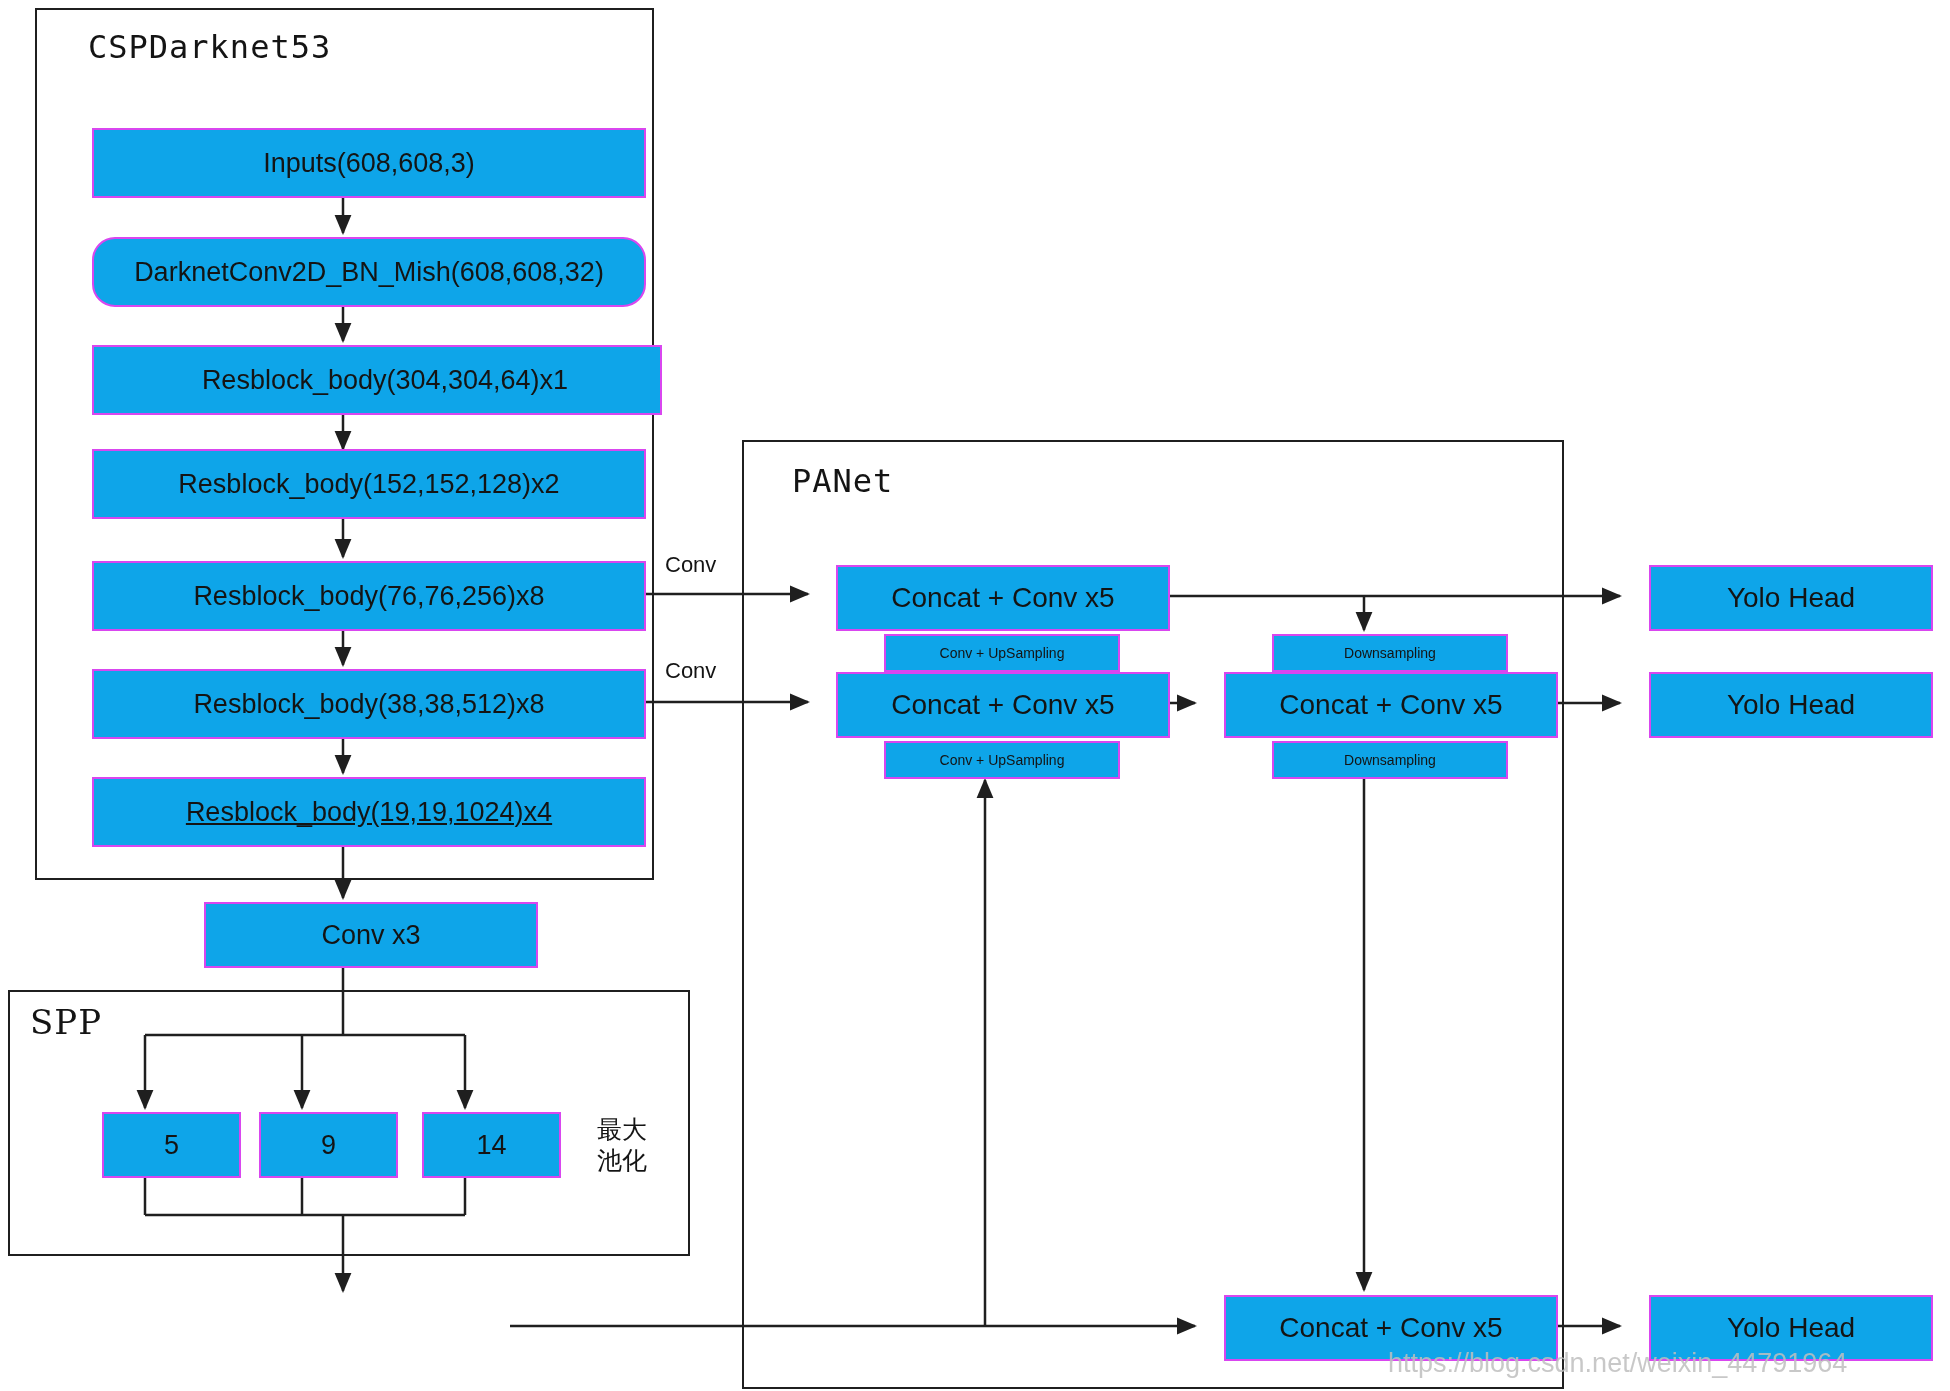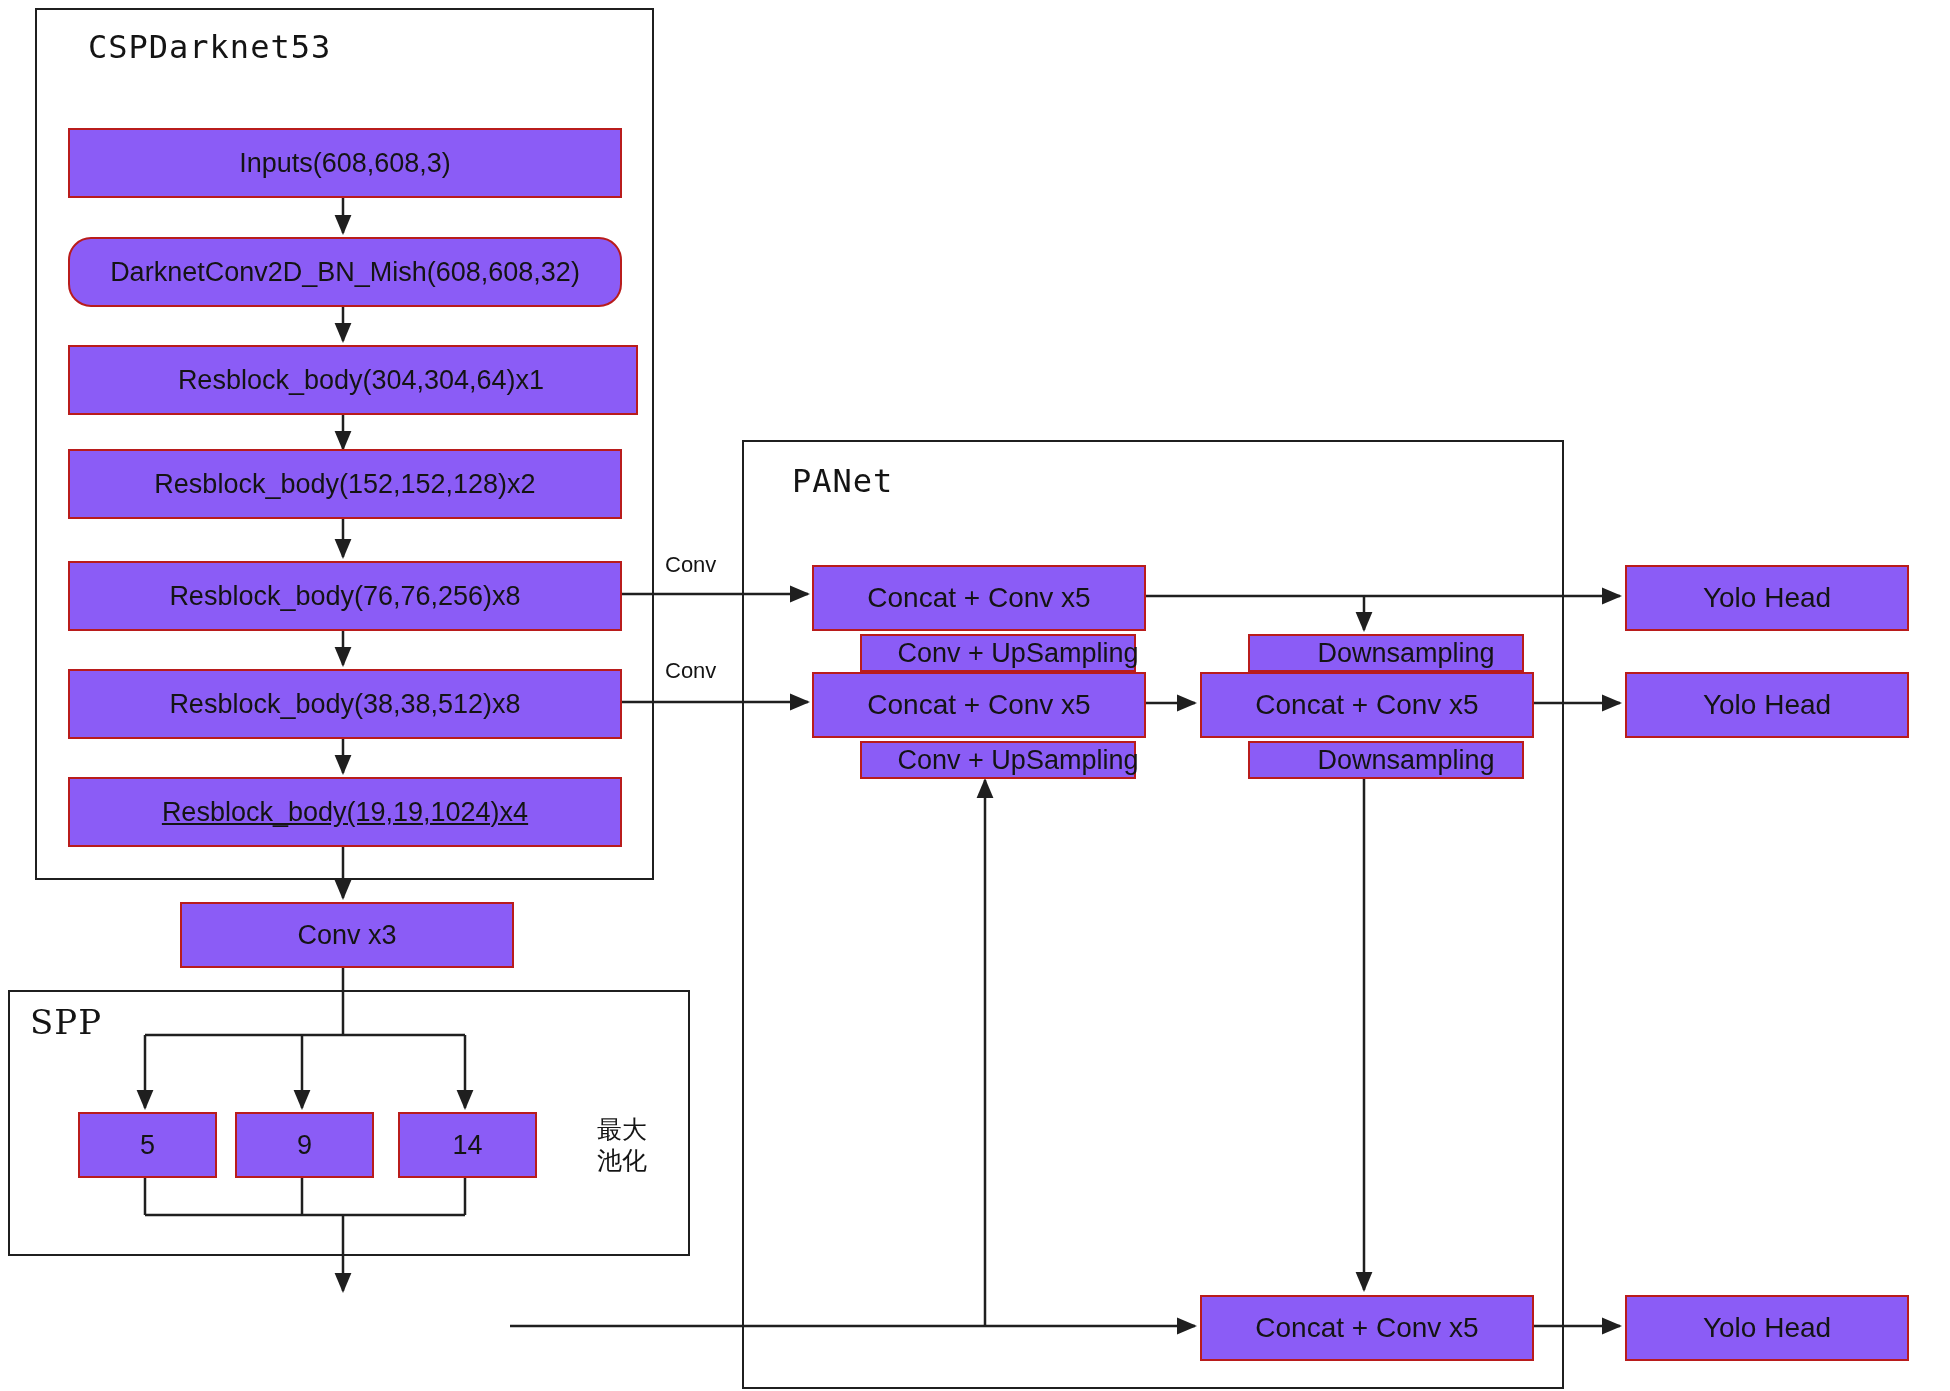--- a/index.html
+++ b/index.html
@@ -9,26 +9,26 @@
   }
   .group {
     position:absolute; border:2px solid #1f1f1f; background:#ffffff; z-index:0;
   }
   .group-title {
     position:absolute; z-index:2; color:#141414;
     font-family:"DejaVu Sans Mono", monospace; font-size:32px; letter-spacing:1px;
   }
   .group-title.serif { font-family:"DejaVu Serif", serif; font-size:34px; }
   .node {
-    position:absolute; z-index:2; border:2px solid #b91c1c; background:#8b5cf6;
+    position:absolute; z-index:2; border:2px solid #d946ef; background:#0ea5e9;
     display:flex; align-items:center; justify-content:center;
-    font-size:27px; text-align:center; white-space:nowrap;
+    font-size:27px; text-align:center; white-space:nowrap;margin-left:24px;
   }
   .node.big { font-size:28px; }
-  .node.small { font-size:27px; border-width:2px;padding-left:40px; }
+  .node.small { font-size:14px; border-width:2px; }
   .edge-label {
     position:absolute; z-index:2; font-size:22px; color:#141414;
   }
   .pool-note {
     position:absolute; z-index:2; font-size:25px; line-height:31px; color:#141414;
   }
   .watermark {
     position:absolute; z-index:3; font-size:27px; color:rgba(190,190,190,0.85);
     white-space:nowrap;
   }
@@ -115,14 +115,15 @@
   <div class="node small" style="left:1248px; top:634px; width:232px; height:34px;">Downsampling</div>
   <div class="node big" style="left:1200px; top:672px; width:330px; height:62px;">Concat + Conv x5</div>
   <div class="node small" style="left:1248px; top:741px; width:232px; height:34px;">Downsampling</div>
 
   <div class="node big" style="left:1200px; top:1295px; width:330px; height:62px;">Concat + Conv x5</div>
 
   <div class="node big" style="left:1625px; top:565px; width:280px; height:62px;">Yolo Head</div>
   <div class="node big" style="left:1625px; top:672px; width:280px; height:62px;">Yolo Head</div>
   <div class="node big" style="left:1625px; top:1295px; width:280px; height:62px;">Yolo Head</div>
 
+  <div class="watermark" style="left:1388px; top:1348px;">https://blog.csdn.net/weixin_44791964</div>
 
 </div>
 
 </body></html>

